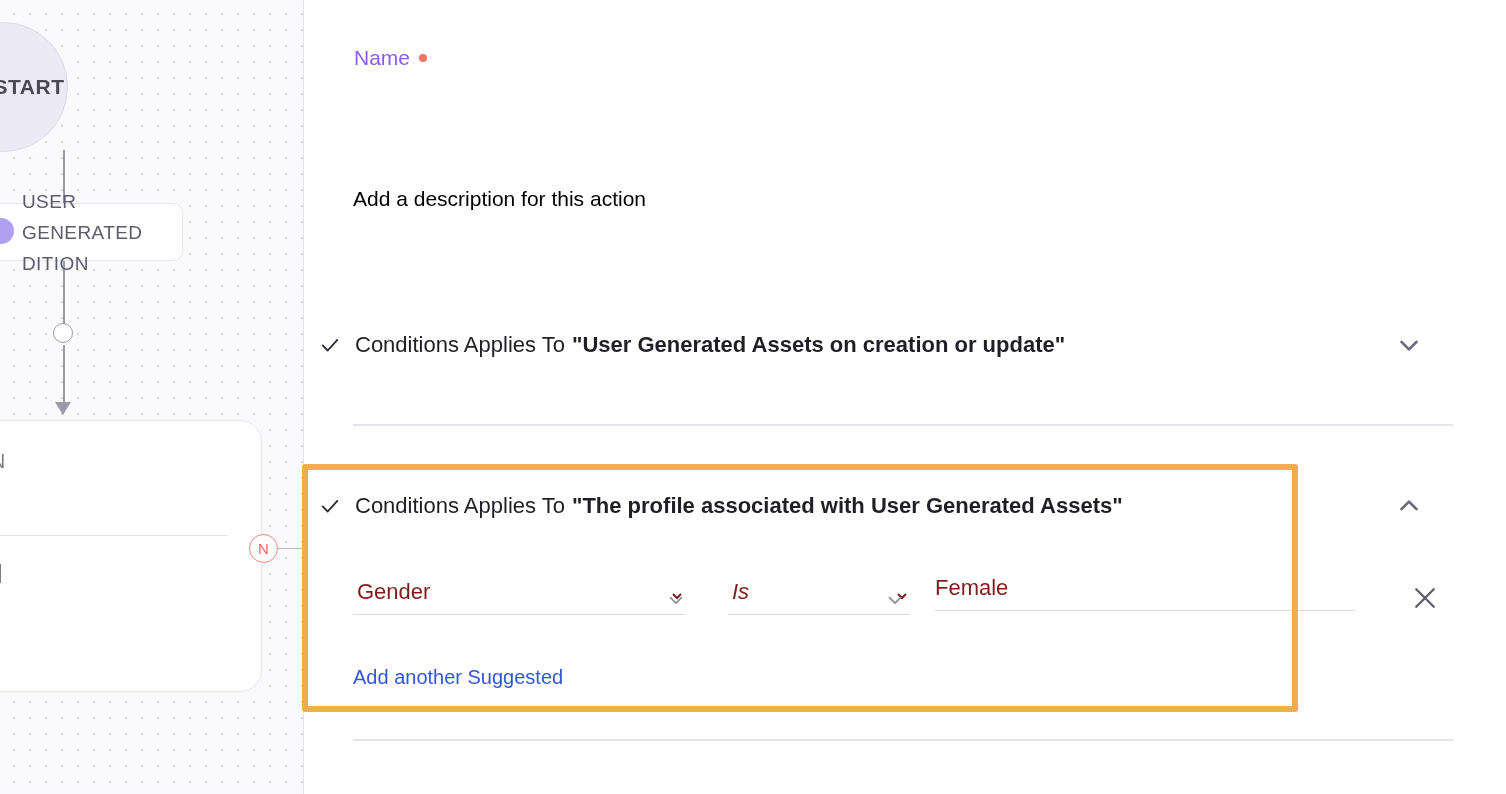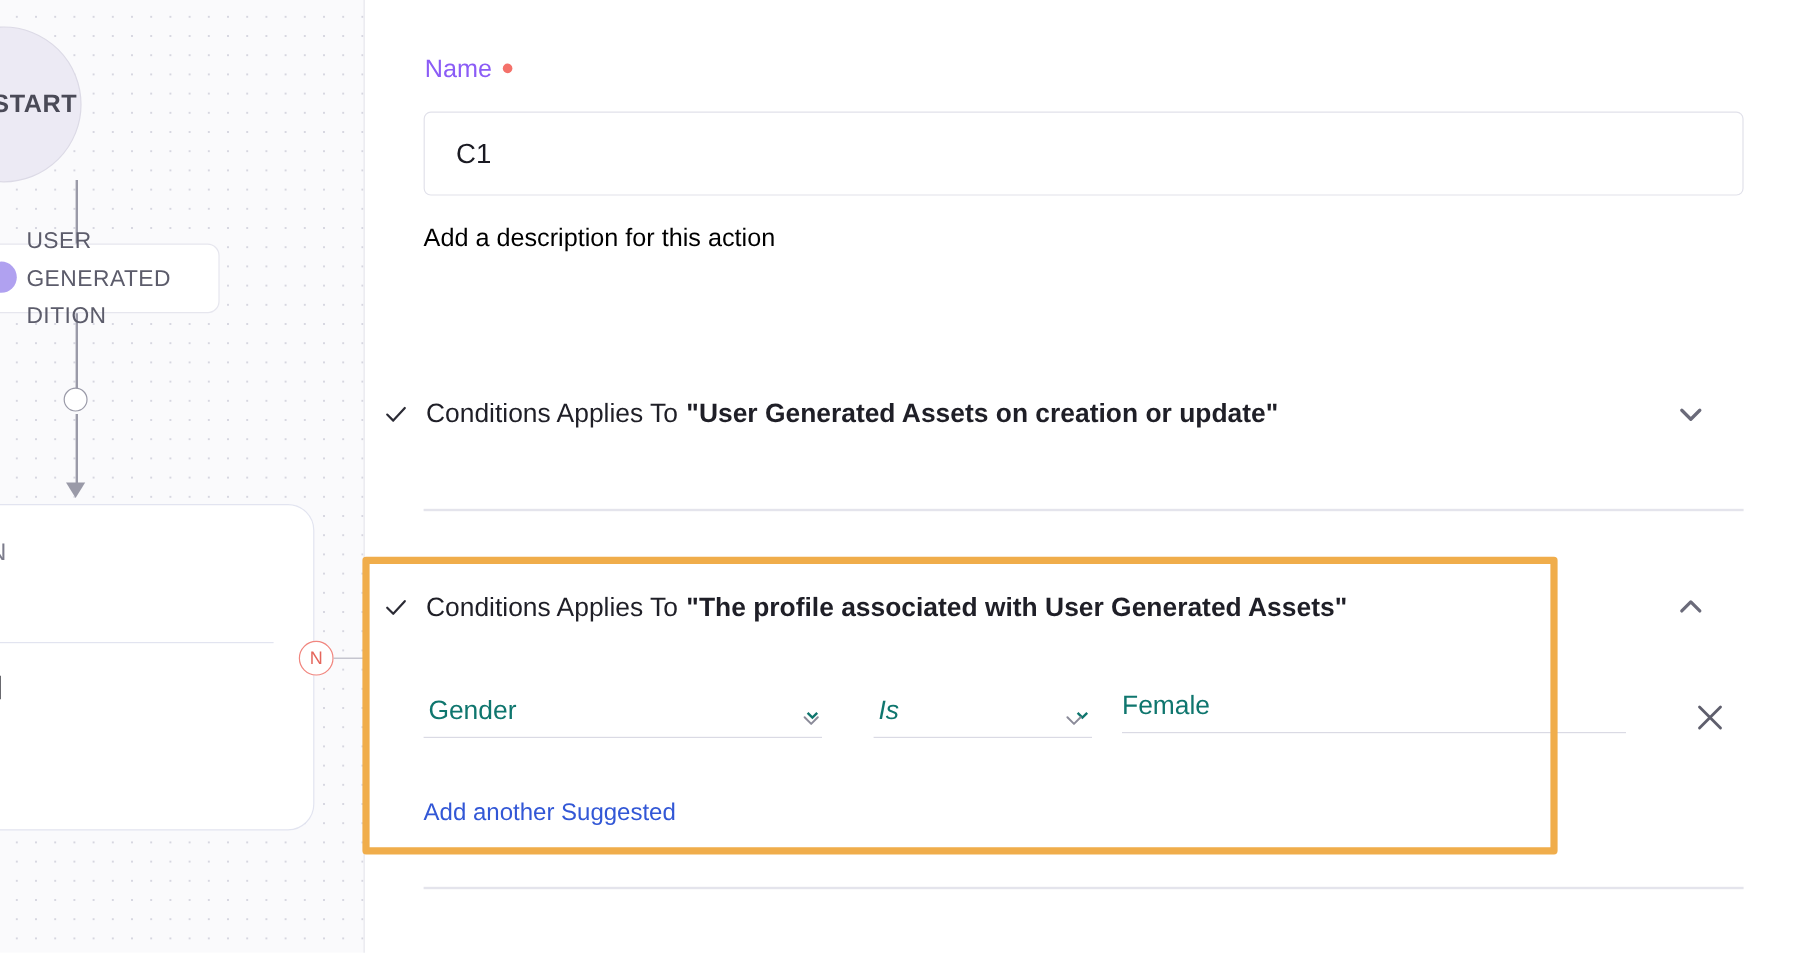--- a/index.html
+++ b/index.html
@@ -289,21 +289,21 @@
   
   .cond-row { position: absolute; }
 
   .cond-select {
     position: absolute;
     border: none;
     border-bottom: 1.6px solid #dadae4;
     background: transparent;
     font-family: "Liberation Sans", sans-serif;
     font-size: 22px;
-    color: #0f766e;
+    color: #7f1d1d;
     padding: 0 0 9px 0;
     outline: none;
   }
   #cond-field  { left: 49px; top: 578px; width: 332px; }
   #cond-op     { left: 424px; top: 578px; width: 182px; font-style: italic; }
   #cond-value  { left: 631px; top: 575px; width: 420px; }
 
   .sel-chevron {
     position: absolute;
     width: 22px;
@@ -363,21 +363,20 @@
   <div class="n-line"></div>
 
 </div>
 
 <div id="form-panel">
 
   <div class="field-label">
     <span>Name</span><span class="req-dot"></span>
   </div>
 
-  <input class="name-input" type="text" value="C1" style="">
 
   <div class="desc-link">Add a description for this action</div>
 
   <div class="section-header" id="section-1-header">
     <svg class="check-icon" viewBox="0 0 24 24" fill="none" stroke="currentColor" stroke-width="2" stroke-linecap="round" stroke-linejoin="round">
         <polyline points="4 12.5 9.5 18 20 6.5"></polyline>
       </svg>
     <span>Conditions Applies To</span>
     <span class="sec-bold">"User Generated Assets on creation or update"</span>
   </div>

